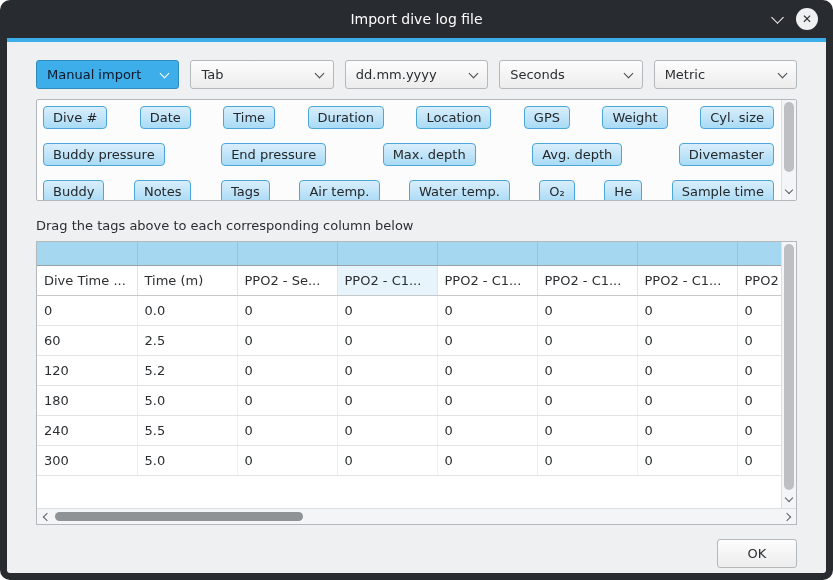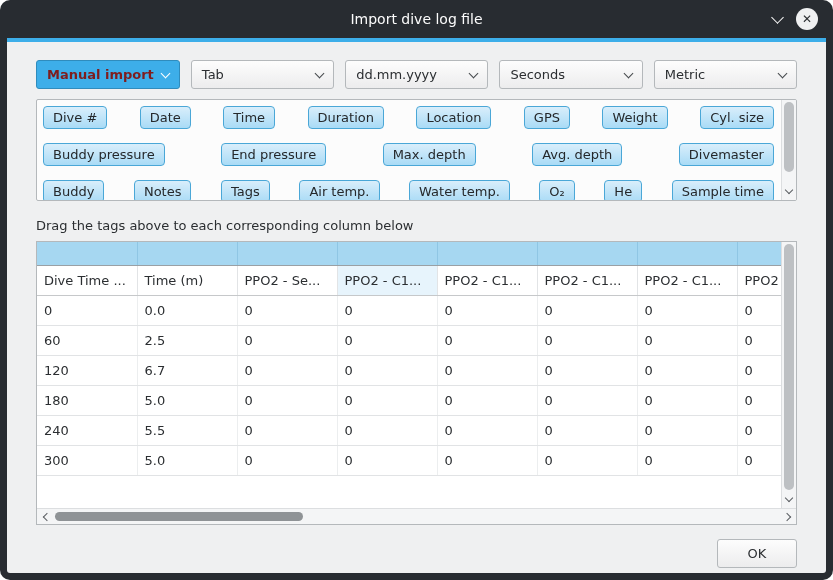--- a/index.html
+++ b/index.html
@@ -50,21 +50,21 @@
   }
   
   .combo-row { display: flex; gap: 11px; margin-bottom: 10px; }
   .combo {
     flex: 1; height: 29px;
     background: linear-gradient(#fdfdfd, #ececed);
     border: 1px solid #b4b8bb; border-radius: 3px;
     display: flex; align-items: center; justify-content: space-between;
     padding: 0 10px; cursor: pointer; white-space: nowrap;
   }
-  .combo.primary { background: #3daee9; border-color: #2f8cbd; color: #7f1d1d; font-weight: bold; }
+  .combo.primary { background: #3daee9; border-color: #2f8cbd; color: #0f172a; }
   .chev {
     width: 7px; height: 7px;
     border-right: 1.4px solid #45494c; border-bottom: 1.4px solid #45494c;
     transform: rotate(45deg); margin-top: -3px; flex: none; margin-left: 8px;
   }
   .combo.primary .chev { border-color: #ffffff; }
   
   .tags-panel {
     position: relative; height: 102px;
     background: #fcfcfc; border: 1px solid #b4b8bb; border-radius: 2px;
@@ -295,21 +295,21 @@
                   <td>2.5</td>
                   <td>0</td>
                   <td>0</td>
                   <td>0</td>
                   <td>0</td>
                   <td>0</td>
                   <td>0</td>
                 </tr>
                 <tr>
                   <td>120</td>
-                  <td>6.7</td>
+                  <td>5.2</td>
                   <td>0</td>
                   <td>0</td>
                   <td>0</td>
                   <td>0</td>
                   <td>0</td>
                   <td>0</td>
                 </tr>
                 <tr>
                   <td>180</td>
                   <td>5.0</td>

